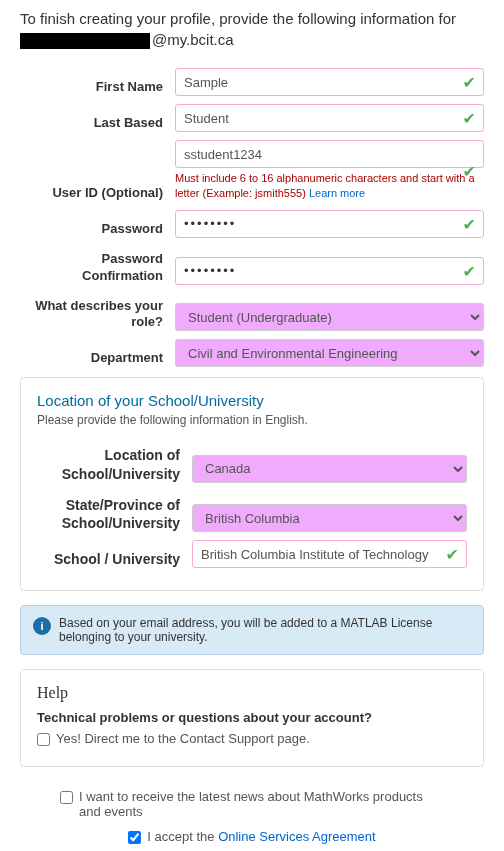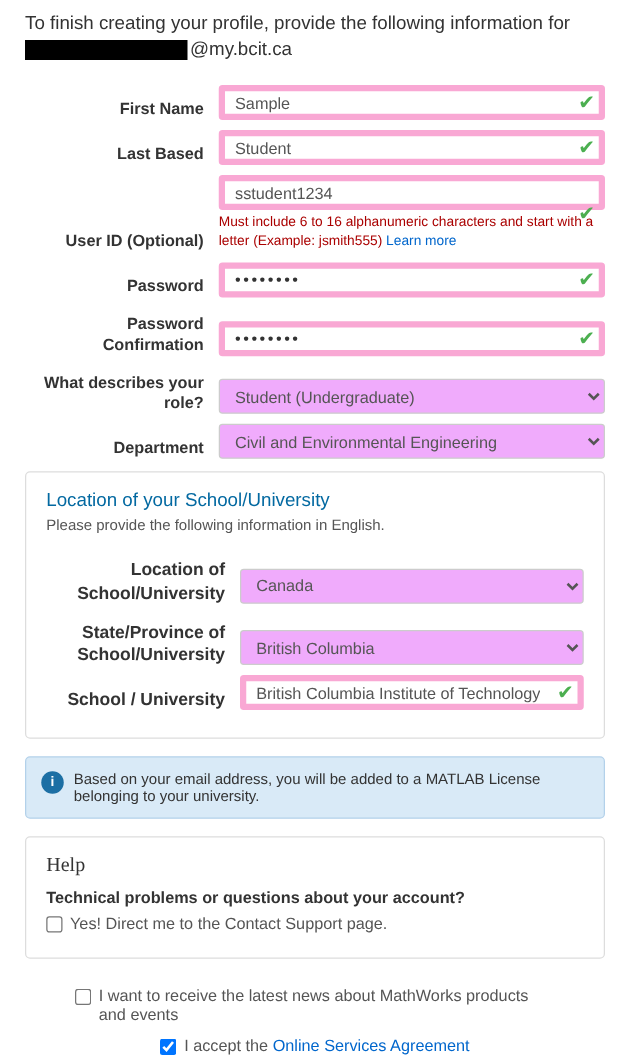--- a/index.html
+++ b/index.html
@@ -47,21 +47,21 @@
       color: #333;
       line-height: 1.3;
     }
     .form-input-wrap {
       flex: 1;
       position: relative;
     }
     .form-input {
       width: 100%;
       height: 28px;
-      border: 5px solid #f9a8d4;
+      border: 1px solid #f9a8d4;
       border-radius: 3px;
       padding: 4px 30px 4px 8px;
       font-size: 13px;
       color: #555;
       background: #fff;
     }
     .form-select {
       width: 100%;
       height: 28px;
       border: 1px solid #ccc;

